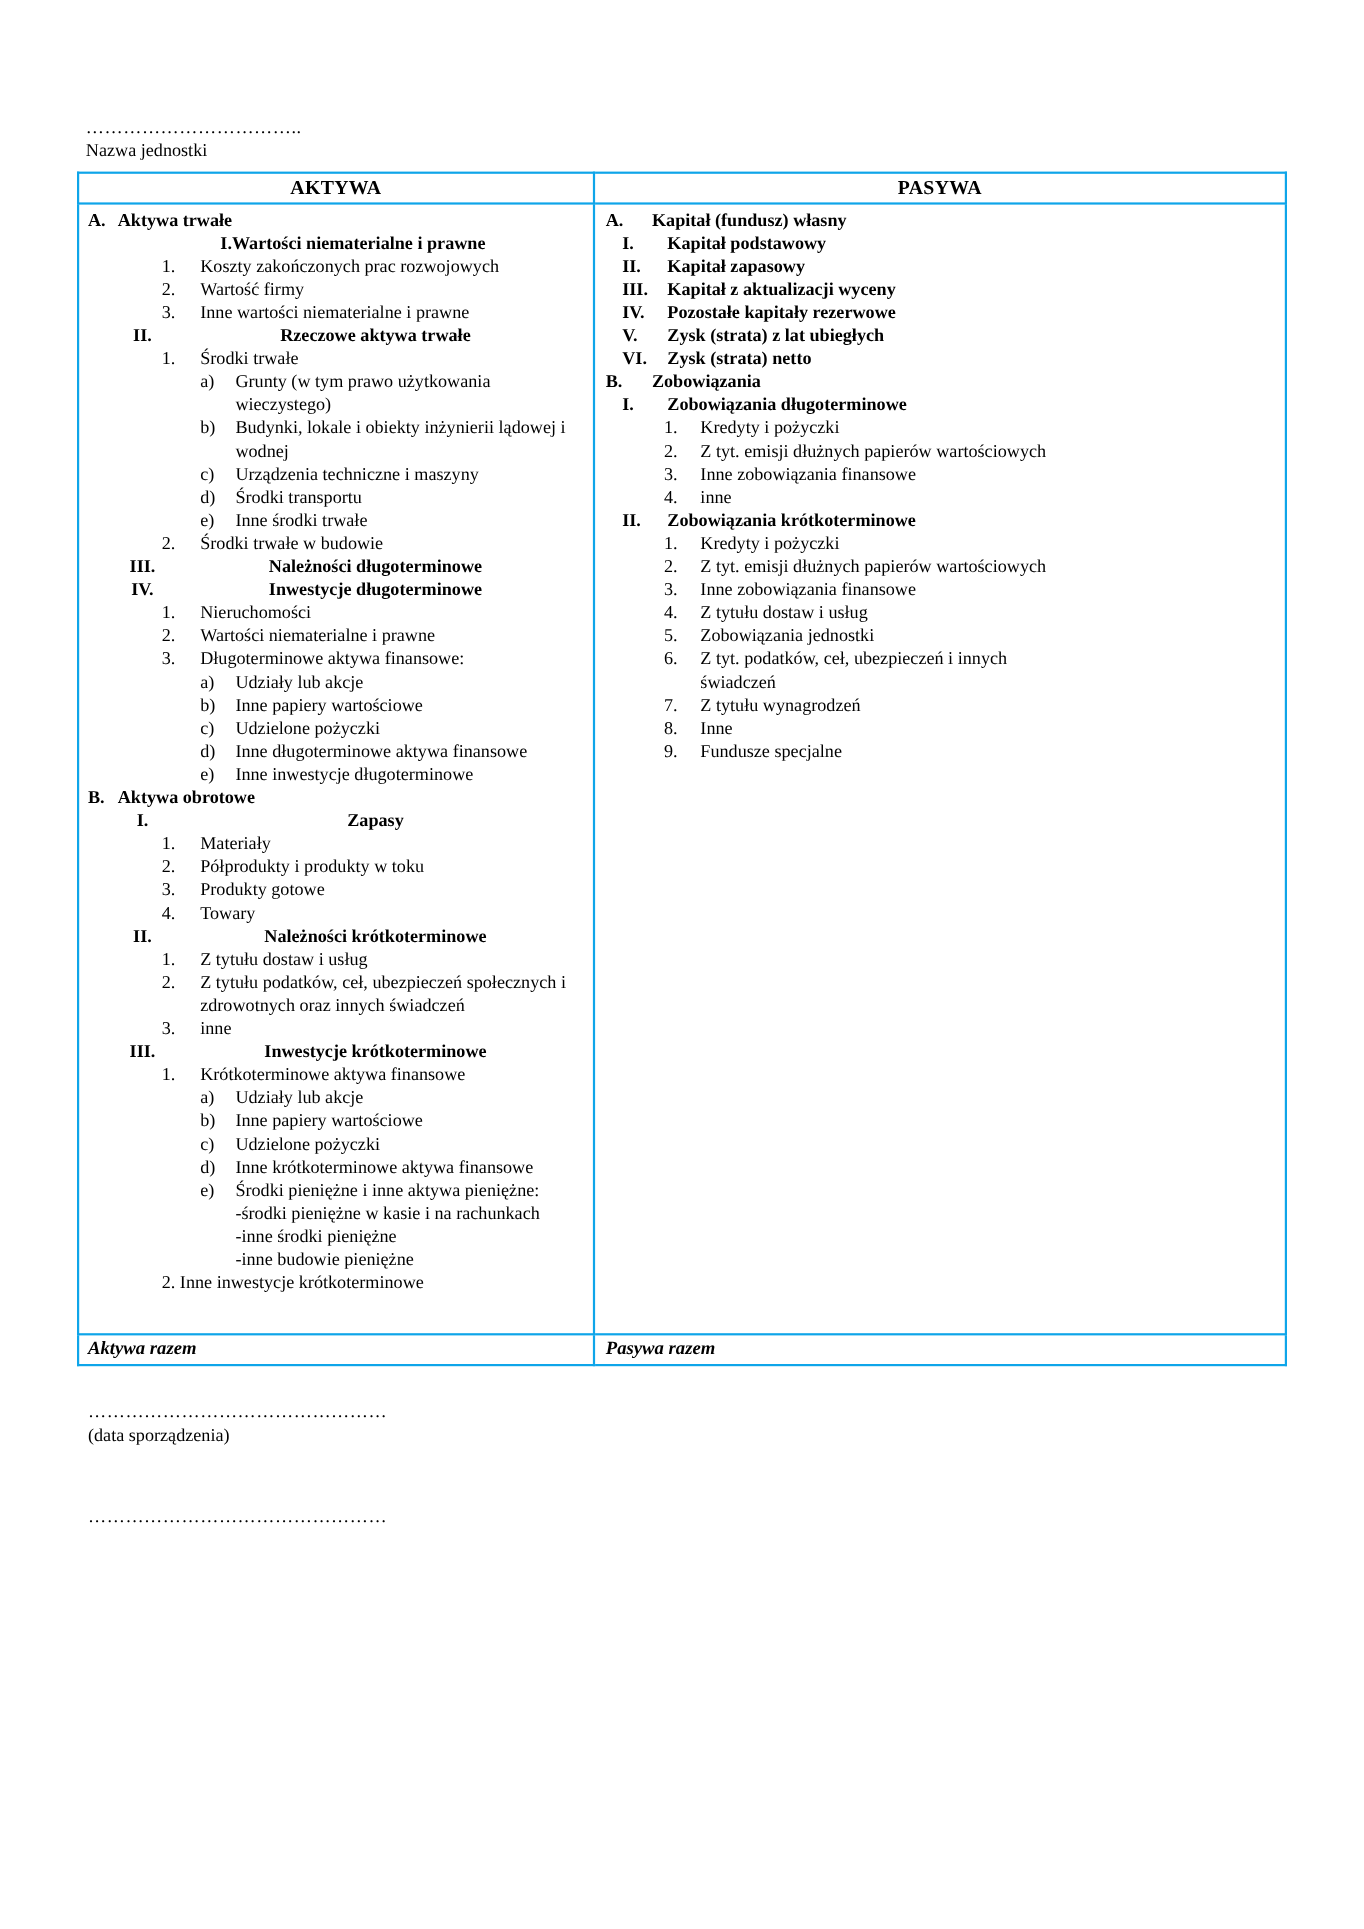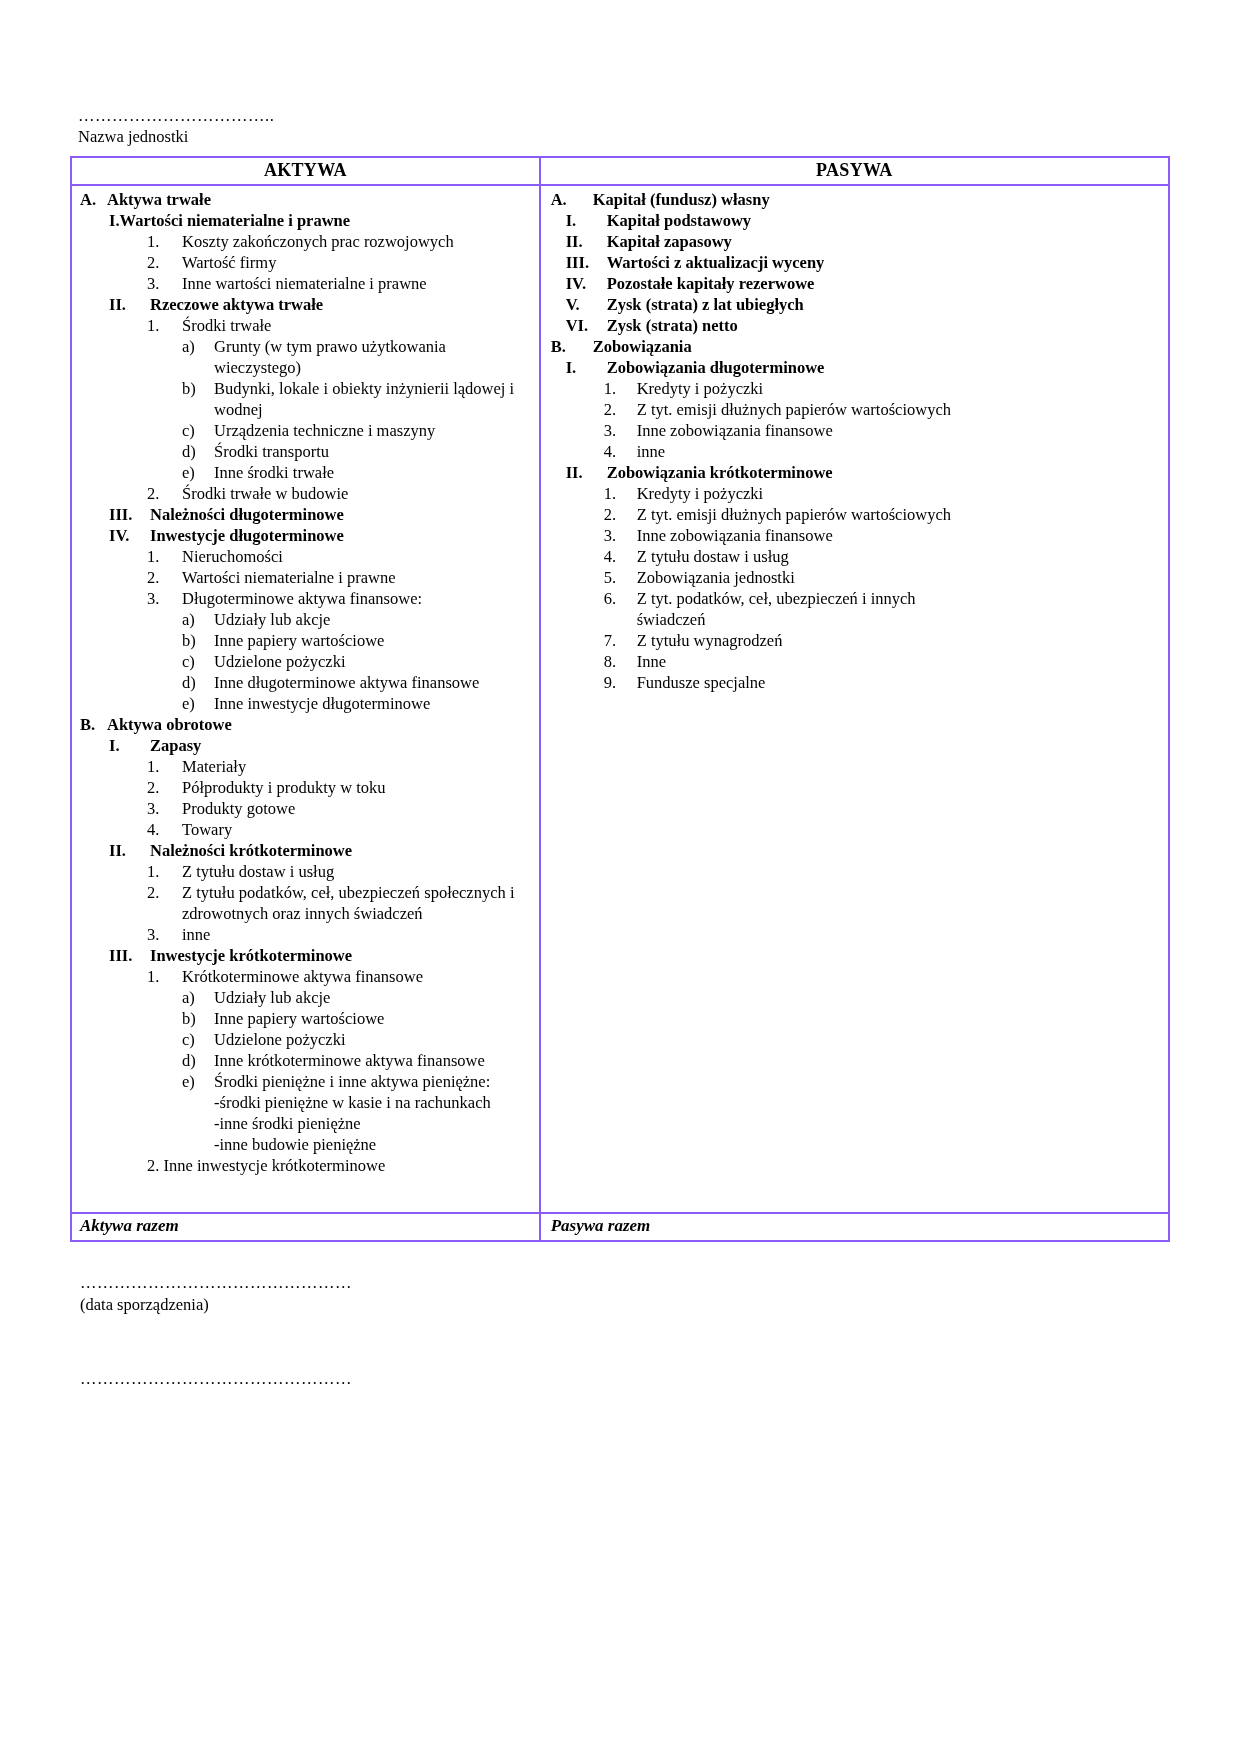--- a/index.html
+++ b/index.html
@@ -9,35 +9,35 @@
     width:1240px; min-height:1754px; background:#fff;
     padding:105px 70px 60px 70px; position:relative;
   }
   .unit-block { padding-left:8px; font-size:16.5px; line-height:21px; }
   .dotted { letter-spacing:0.5px; }
   .title-block { width:965px; text-align:center; margin-top:22px; }
   .doc-title { font-weight:bold; font-size:17px; line-height:22px; }
   .doc-subtitle { font-weight:bold; font-size:17px; line-height:22px; }
 
   table.bilans { border-collapse:collapse; margin-top:9px; width:1100px; table-layout:fixed; }
-  table.bilans th, table.bilans td { border:2px solid #8b5cf6; }
+  table.bilans th, table.bilans td { border:2px solid #0ea5e9; }
   .col-head { font-weight:bold; font-size:18px; text-align:center; padding:2px 0 3px 0; letter-spacing:0.3px; }
   .body-cell { vertical-align:top; padding:3px 6px 36px 0; }
   .body-cell.pasywa { padding-right:195px; }
   .foot-cell { font-weight:bold; font-size:17px; padding:2px 0 4px 8px;font-style:italic; }
   .foot-cell.pasywa { padding-left:10px; }
 
   .li { display:flex; font-size:16.5px; line-height:21px; }
   .li.bold { font-weight:bold; }
   .li.tight { display:block; }
   .li .marker { flex:0 0 auto; }
   .li .txt { flex:1 1 auto; }
 
   .aktywa .i0 { padding-left:8px; }   .aktywa .i0 .marker { width:27px; }
-  .aktywa .i1 { padding-left:37px; }  .aktywa .i1 .marker { width:41px; }
+  .aktywa .i1 { padding-left:37px;text-align:center; }  .aktywa .i1 .marker { width:41px; }
   .aktywa .i2 { padding-left:75px; }  .aktywa .i2 .marker { width:35px; }
   .aktywa .i3 { padding-left:110px; } .aktywa .i3 .marker { width:32px; }
   .pasywa .i0 { padding-left:10px; }  .pasywa .i0 .marker { width:42px; }
   .pasywa .i1 { padding-left:25px; }  .pasywa .i1 .marker { width:41px; }
   .pasywa .i2 { padding-left:63px; }  .pasywa .i2 .marker { width:33px; }
 
   .sig-block { margin-top:30px; padding-left:10px; font-size:16.5px; line-height:22px; }
   .sig-line2 { margin-top:52px; }
 </style>
 </head>
@@ -247,21 +247,21 @@
               <div class="li i1 bold">
                 <span class="marker">I.</span>
                 <span class="txt">Kapitał podstawowy</span>
               </div>
               <div class="li i1 bold">
                 <span class="marker">II.</span>
                 <span class="txt">Kapitał zapasowy</span>
               </div>
               <div class="li i1 bold">
                 <span class="marker">III.</span>
-                <span class="txt">Wartości z aktualizacji wyceny</span>
+                <span class="txt">Kapitał z aktualizacji wyceny</span>
               </div>
               <div class="li i1 bold">
                 <span class="marker">IV.</span>
                 <span class="txt">Pozostałe kapitały rezerwowe</span>
               </div>
               <div class="li i1 bold">
                 <span class="marker">V.</span>
                 <span class="txt">Zysk (strata) z lat ubiegłych</span>
               </div>
               <div class="li i1 bold">

